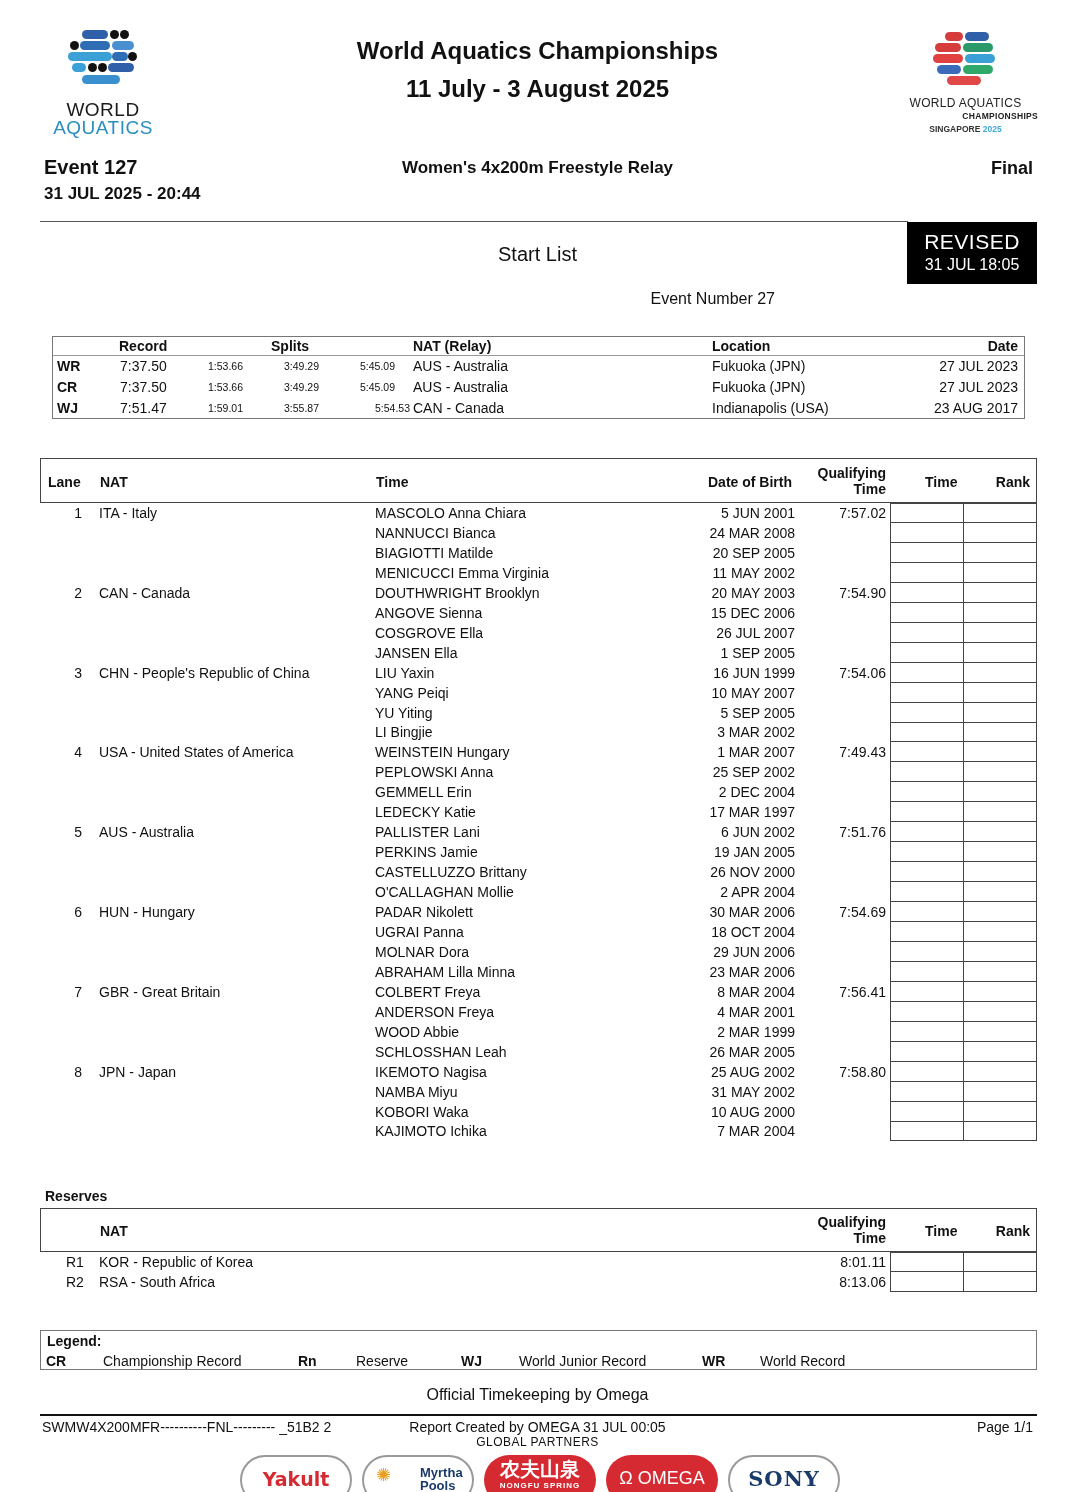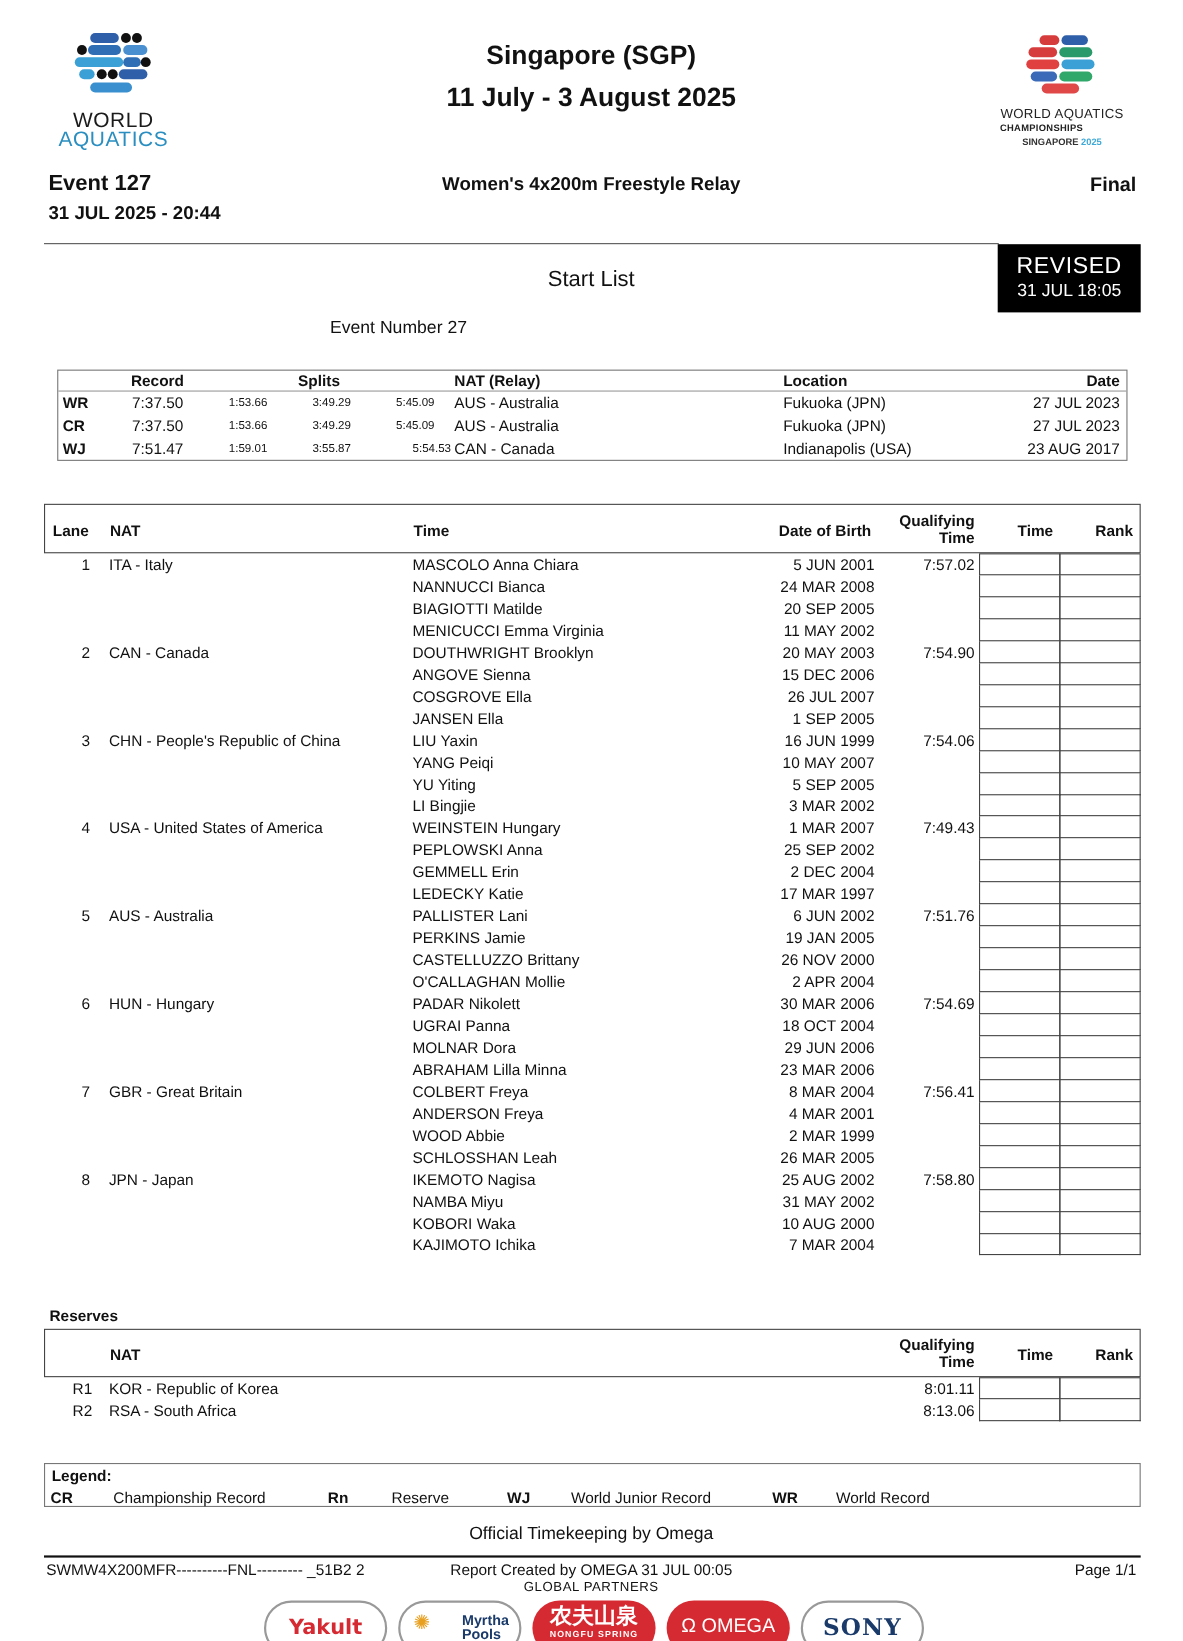--- a/index.html
+++ b/index.html
@@ -11,39 +11,39 @@
   .wa-logo { left: 44px; top: 28px; width: 120px; height: 110px; }
   .wa-bars { position: absolute; left: 24px; top: 2px; width: 70px; height: 64px; }
   .bar { position: absolute; height: 9px; border-radius: 5px; }
   .dot { position: absolute; width: 9px; height: 9px; border-radius: 50%; background: #111; }
   .wa-text1 { position: absolute; left: 0; top: 71px; width: 118px; text-align: center; font-size: 19px; letter-spacing: 0.5px; color: #1b1b1b; }
   .wa-text2 { position: absolute; left: 0; top: 89px; width: 118px; text-align: center; font-size: 19px; letter-spacing: 0.5px; color: #2a8fc0; }
 
   .wac-logo { left: 893px; top: 28px; width: 145px; height: 110px; }
   .wac-bars { position: absolute; left: 40px; top: 4px; width: 64px; height: 56px; }
   .wac-t1 { position: absolute; left: 0; top: 68px; width: 145px; text-align: center; font-size: 12px; color: #222; letter-spacing: 0.3px; }
-  .wac-t2 { position: absolute; left: 16px; top: 83px; width: 145px; text-align: left; font-size: 8.5px; font-weight: bold; color: #222; letter-spacing: 0.3px; }
+  .wac-t2 { position: absolute; left: 0; top: 83px; width: 145px; text-align: right; font-size: 8.5px; font-weight: bold; color: #222; letter-spacing: 0.3px; }
   .wac-t3 { position: absolute; left: 0; top: 96px; width: 145px; text-align: center; font-size: 8.5px; font-weight: bold; color: #333; }
   .wac-t3 .yr { color: #3fa9d8; }
 
   
   .title-block { left: 300px; top: 32px; width: 475px; text-align: center; }
   .title-line { font-size: 24px; font-weight: bold; line-height: 38px; color: #111; }
   .event-sub { left: 300px; top: 158px; width: 475px; text-align: center; font-size: 17px; font-weight: bold; }
   .event-num { left: 44px; top: 156px; font-size: 20px; font-weight: bold; }
   .event-date { left: 44px; top: 184px; font-size: 17px; font-weight: bold; }
   .phase { right: 42px; top: 158px; font-size: 18px; font-weight: bold; }
 
   .hr-top { left: 40px; top: 221px; width: 868px; height: 1px; background: #555; }
   .revised { left: 907px; top: 222px; width: 130px; height: 62px; background: #000; color: #fff; text-align: center; }
   .revised .r1 { font-size: 21px; margin-top: 8px; letter-spacing: 0.5px; }
   .revised .r2 { font-size: 16px; margin-top: 2px; }
 
   .startlist { left: 300px; top: 243px; width: 475px; text-align: center; font-size: 20px; }
-  .eventnumber { left: 300px; top: 290px; width: 475px; text-align: left; font-size: 16px; }
+  .eventnumber { left: 300px; top: 290px; width: 475px; text-align: right; font-size: 16px; }
 
   
   .rec { left: 52px; top: 336px; width: 973px; height: 83px; border: 1px solid #777; }
   .rec .hdr { position: absolute; top: 1px; font-size: 14px; font-weight: bold; }
   .rec .hline { position: absolute; left: 0; right: 0; top: 18px; height: 1px; background: #999; }
   .rec .cell { position: absolute; font-size: 14px; }
   .rec .code { font-weight: bold; }
   .rec .split { font-size: 10.5px; }
 
   
@@ -112,21 +112,21 @@
     <div class="bar" style="left:4px;top:33px;width:24px;background:#3a6ab8"></div>
     <div class="bar" style="left:30px;top:33px;width:30px;background:#2fa86a"></div>
     <div class="bar" style="left:14px;top:44px;width:34px;background:#e04848"></div>
   </div>
   <div class="wac-t1">WORLD AQUATICS</div>
   <div class="wac-t2">CHAMPIONSHIPS</div>
   <div class="wac-t3"><span>SINGAPORE</span> <span class="yr">2025</span></div>
 </div>
 
 <div class="abs title-block">
-  <div class="title-line">Singapore (SGP)</div>
+  <div class="title-line">World Aquatics Championships</div>
   <div class="title-line">11 July - 3 August 2025</div>
 </div>
 <div class="abs event-num">Event 127</div>
 <div class="abs event-date">31 JUL 2025 - 20:44</div>
 <div class="abs event-sub">Women's 4x200m Freestyle Relay</div>
 <div class="abs phase">Final</div>
 
 <div class="abs hr-top"></div>
 <div class="abs revised">
   <div class="r1">REVISED</div>

